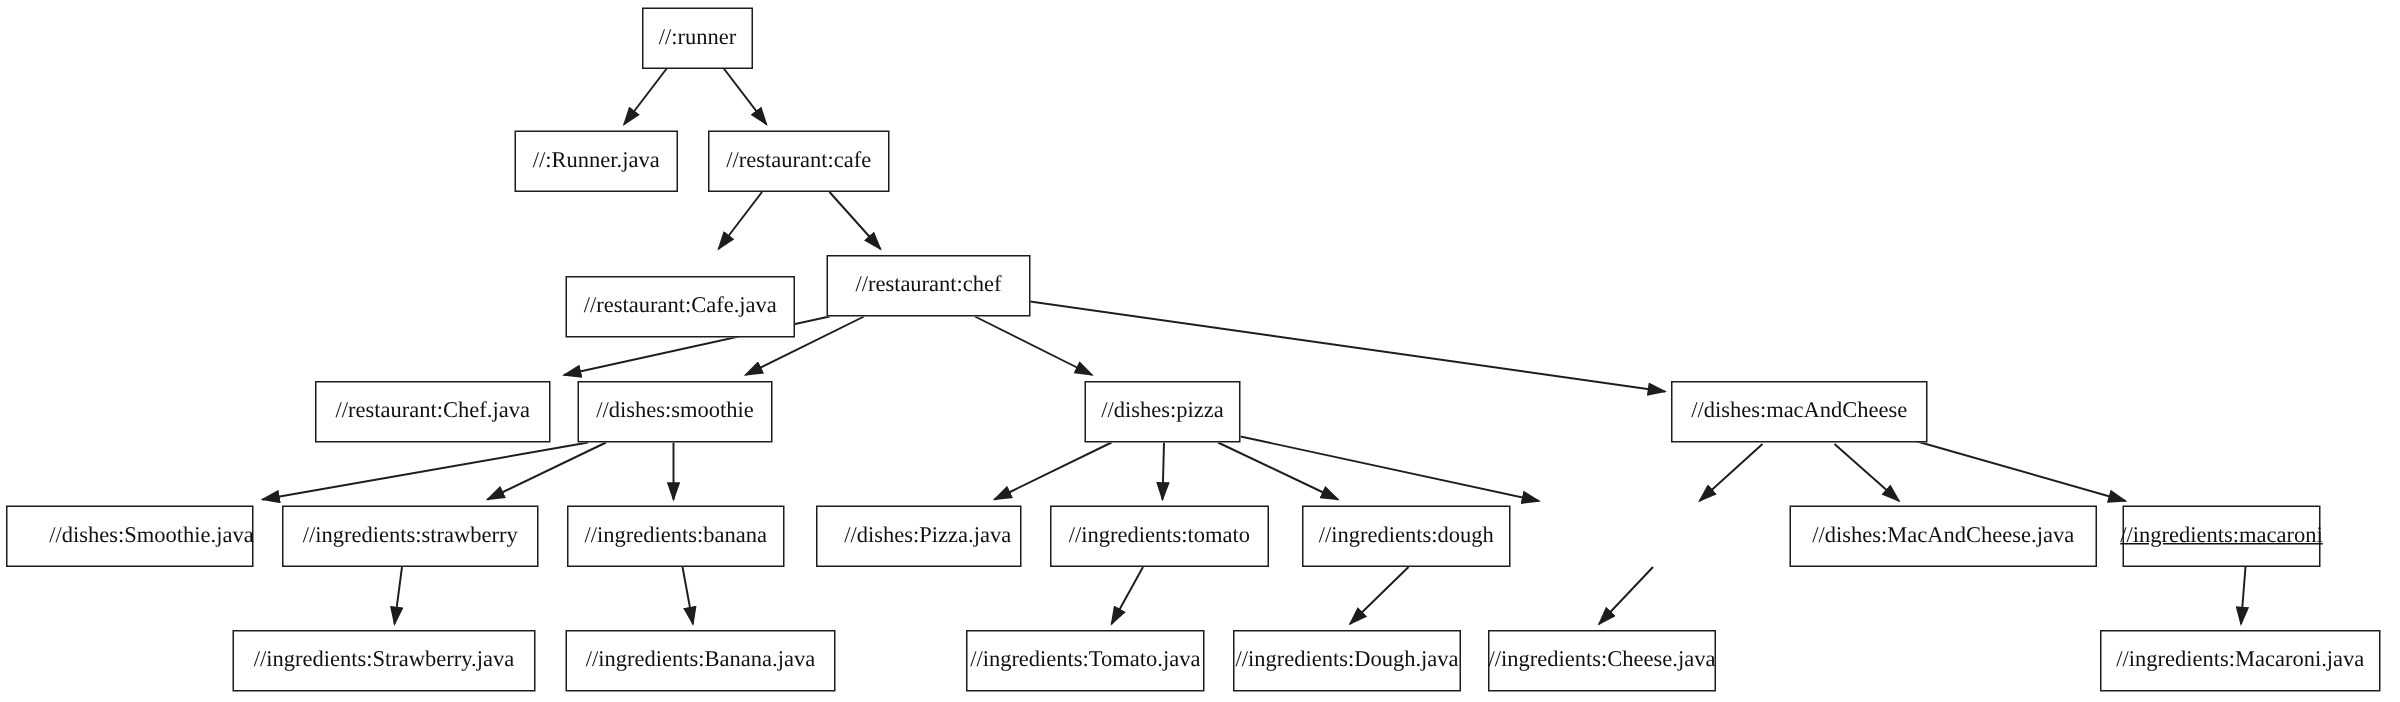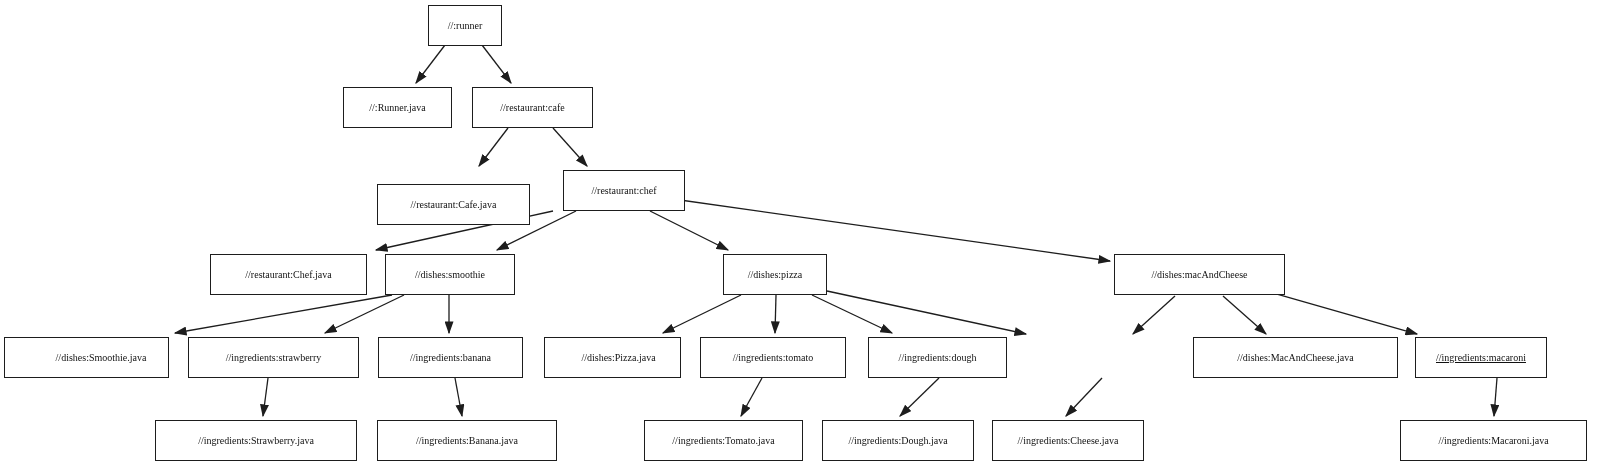--- a/index.html
+++ b/index.html
@@ -20,21 +20,21 @@
   .node {
     position: absolute;
     height: 41px;
     box-sizing: border-box;
     border: 1.5px solid #1d1d1d;
     background: #ffffff;
     color: #111111;
     display: flex;
     align-items: center;
     justify-content: center;
-    font-size: 10px;
+    font-size: 15px;
     white-space: nowrap;
     z-index: 2;
   }
 </style>
 </head>
 <body>
 
 <div class="canvas">
 
   <svg class="edges" viewBox="0 0 1600 468" xmlns="http://www.w3.org/2000/svg">
@@ -68,21 +68,21 @@
       <line x1="939" y1="378" x2="900" y2="416" marker-end="url(#arrow)"></line>
       <line x1="1102" y1="378" x2="1066" y2="416" marker-end="url(#arrow)"></line>
       <line x1="1497" y1="378" x2="1494" y2="416" marker-end="url(#arrow)"></line>
     </g>
   </svg>
 
   <div class="node" style="left:428px;  top:5px;   width:74px;">//:runner</div>
   <div class="node" style="left:343px;  top:87px;  width:109px;">//:Runner.java</div>
   <div class="node" style="left:472px;  top:87px;  width:121px;">//restaurant:cafe</div>
   <div class="node" style="left:377px;  top:184px; width:153px;">//restaurant:Cafe.java</div>
-  <div class="node" style="left:551px;  top:170px; width:122px;margin-left:12px;">//restaurant:chef</div>
+  <div class="node" style="left:551px;  top:170px; width:136px;">//restaurant:chef</div>
   <div class="node" style="left:210px;  top:254px; width:157px;">//restaurant:Chef.java</div>
   <div class="node" style="left:385px;  top:254px; width:130px;">//dishes:smoothie</div>
   <div class="node" style="left:723px;  top:254px; width:104px;">//dishes:pizza</div>
   <div class="node" style="left:1114px; top:254px; width:171px;">//dishes:macAndCheese</div>
   <div class="node" style="left:4px;    top:337px; width:165px;padding-left:29px;">//dishes:Smoothie.java</div>
   <div class="node" style="left:188px;  top:337px; width:171px;">//ingredients:strawberry</div>
   <div class="node" style="left:378px;  top:337px; width:145px;">//ingredients:banana</div>
   <div class="node" style="left:544px;  top:337px; width:137px;padding-left:12px;">//dishes:Pizza.java</div>
   <div class="node" style="left:700px;  top:337px; width:146px;">//ingredients:tomato</div>
   <div class="node" style="left:868px;  top:337px; width:139px;">//ingredients:dough</div>

